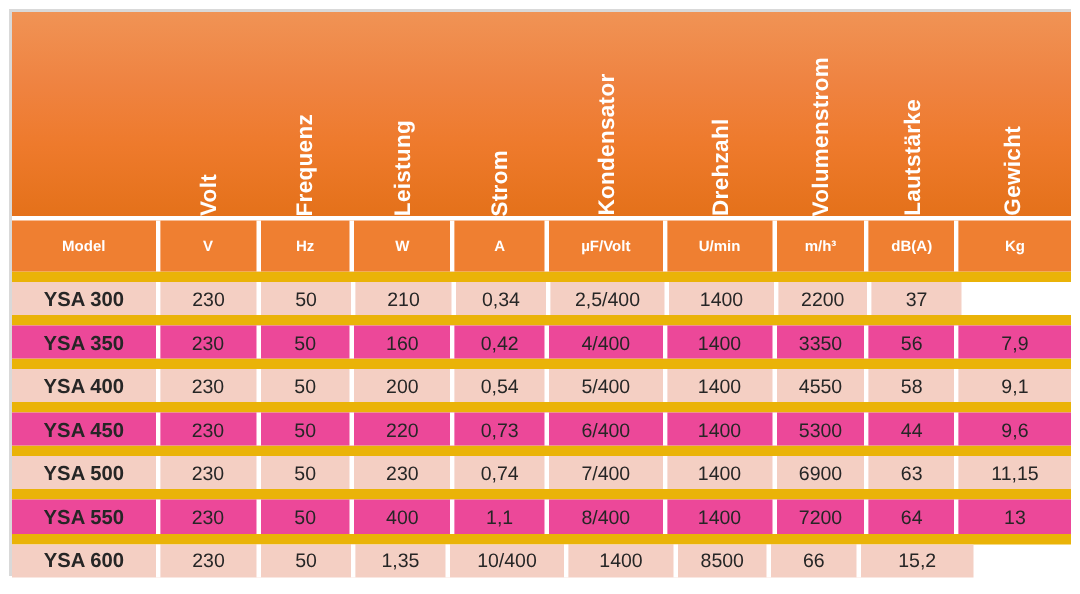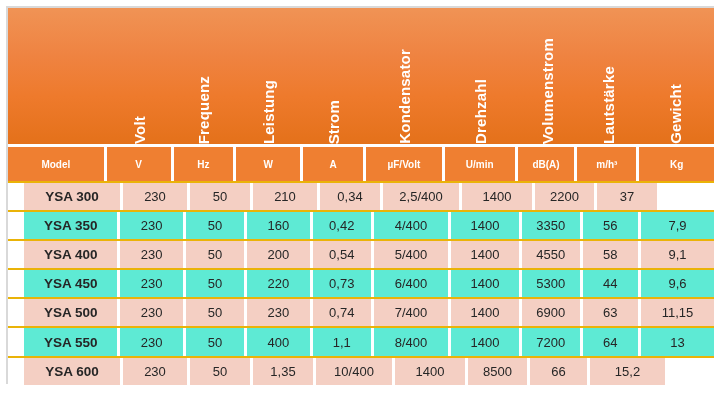--- a/index.html
+++ b/index.html
@@ -84,25 +84,24 @@
     white-space: nowrap;
   }
   .unit-cell:last-child { border-right: none; }
 
   
   .data-row {
     display: flex;
     width: 100%;
     height: 29.1px;
     box-sizing: border-box;
-    border-top: 2px solid #eab308;
-    padding-left: 16px;
+    border-top: 7px solid #eab308;
   }
   .data-row.odd  .data-cell { background: #f4cfc3; }
-  .data-row.even .data-cell { background: #5eead4; }
+  .data-row.even .data-cell { background: #ec4899; }
 
   .data-cell {
     color: #262626;
     font-size: 13px;
     display: flex;
     align-items: center;
     justify-content: center;
     box-sizing: border-box;
     border-right: 3px solid #ffffff;
     white-space: nowrap;
@@ -165,22 +164,22 @@
     </div>
 
     <div class="unit-header">
       <div class="unit-cell c0">Model</div>
       <div class="unit-cell c1">V</div>
       <div class="unit-cell c2">Hz</div>
       <div class="unit-cell c3">W</div>
       <div class="unit-cell c4">A</div>
       <div class="unit-cell c5">µF/Volt</div>
       <div class="unit-cell c6">U/min</div>
+      <div class="unit-cell c7">m/h³</div>
       <div class="unit-cell c8">dB(A)</div>
-      <div class="unit-cell c7">m/h³</div>
       <div class="unit-cell c9">Kg</div>
     </div>
 
     <div class="data-row odd">
       <div class="data-cell model c0">YSA 300</div>
       <div class="data-cell c1">230</div>
       <div class="data-cell c2">50</div>
       <div class="data-cell c3">210</div>
       <div class="data-cell c4">0,34</div>
       <div class="data-cell c5">2,5/400</div>

